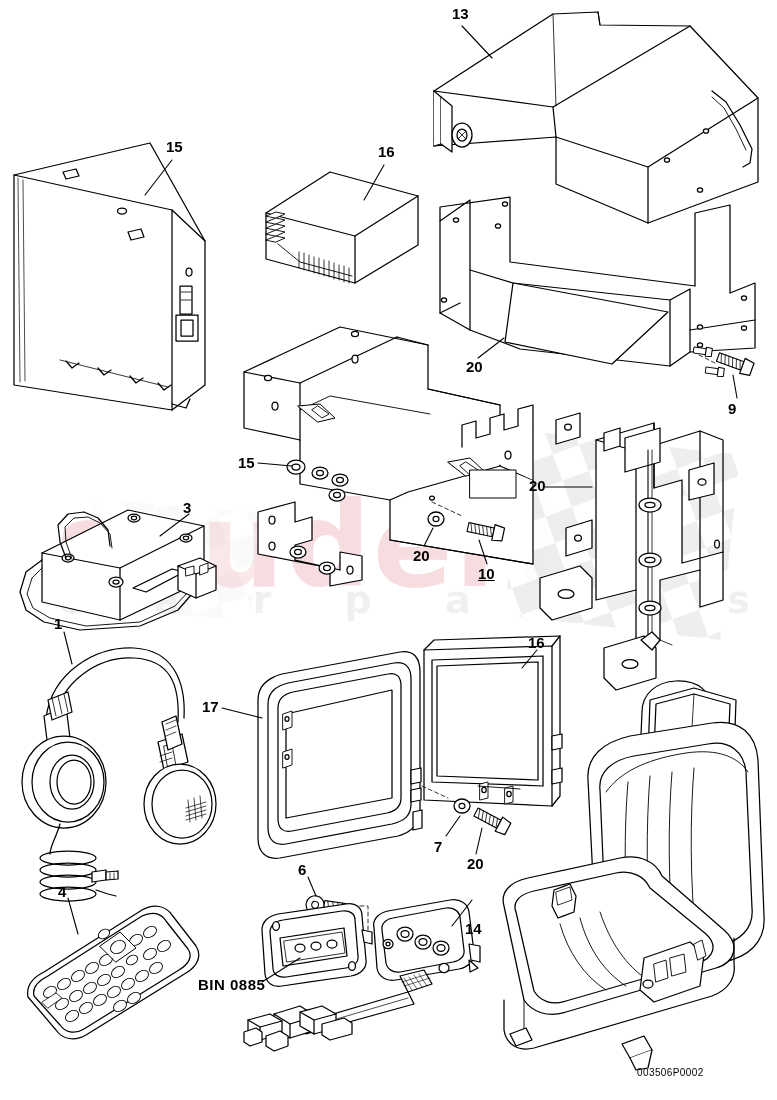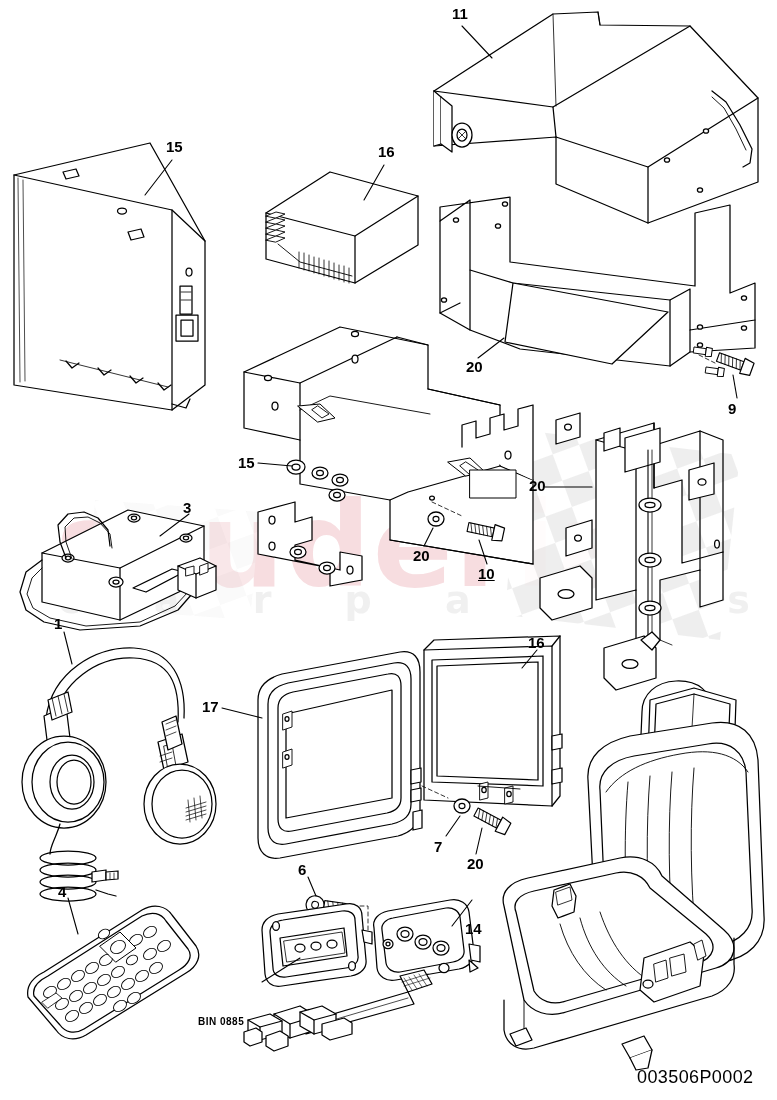--- a/index.html
+++ b/index.html
@@ -54,31 +54,30 @@
     font-size: 15px;
     color: #000000;
     white-space: nowrap;
   }
   #bin-label {
     position: absolute;
     left: 198px;
     top: 976px;
     font-family: "Liberation Sans", sans-serif;
     font-weight: bold;
-    font-size: 10px;
+    font-size: 15px;
     color: #000;
     letter-spacing: 0.5px;
-    margin-top: 40px;
   }
   #diagram-code {
     position: absolute;
     left: 637px;
     top: 1067px;
     font-family: "Liberation Sans", sans-serif;
-    font-size: 18px;
+    font-size: 10px;
     color: #000;
     letter-spacing: 0.4px;
   }
 </style>
 </head>
 <body>
 
 <div id="sheet">
 
   <div class="wm-text" id="wm-scuderia">scuderia</div>
@@ -586,21 +585,21 @@
         <path d="M308 877 L316 896"></path>
         <path d="M472 900 L452 926"></path>
         <path d="M68 898 L78 934"></path>
         <path d="M262 982 L300 958"></path>
       </g>
     </g>
   </svg>
 
   <div class="callout" style="left:166px; top:138px;">15</div>
   <div class="callout" style="left:378px; top:143px;">16</div>
-  <div class="callout" style="left:452px; top:5px;">11</div>
+  <div class="callout" style="left:452px; top:5px;">13</div>
   <div class="callout" style="left:466px; top:358px;">20</div>
   <div class="callout" style="left:238px; top:454px;">15</div>
   <div class="callout" style="left:529px; top:477px;">20</div>
   <div class="callout" style="left:728px; top:400px;">9</div>
   <div class="callout" style="left:478px; top:565px;text-decoration:underline;">10</div>
   <div class="callout" style="left:413px; top:547px;">20</div>
   <div class="callout" style="left:183px; top:499px;">3</div>
   <div class="callout" style="left:54px;  top:615px;">1</div>
   <div class="callout" style="left:202px; top:698px;">17</div>
   <div class="callout" style="left:528px; top:634px;">16</div>

